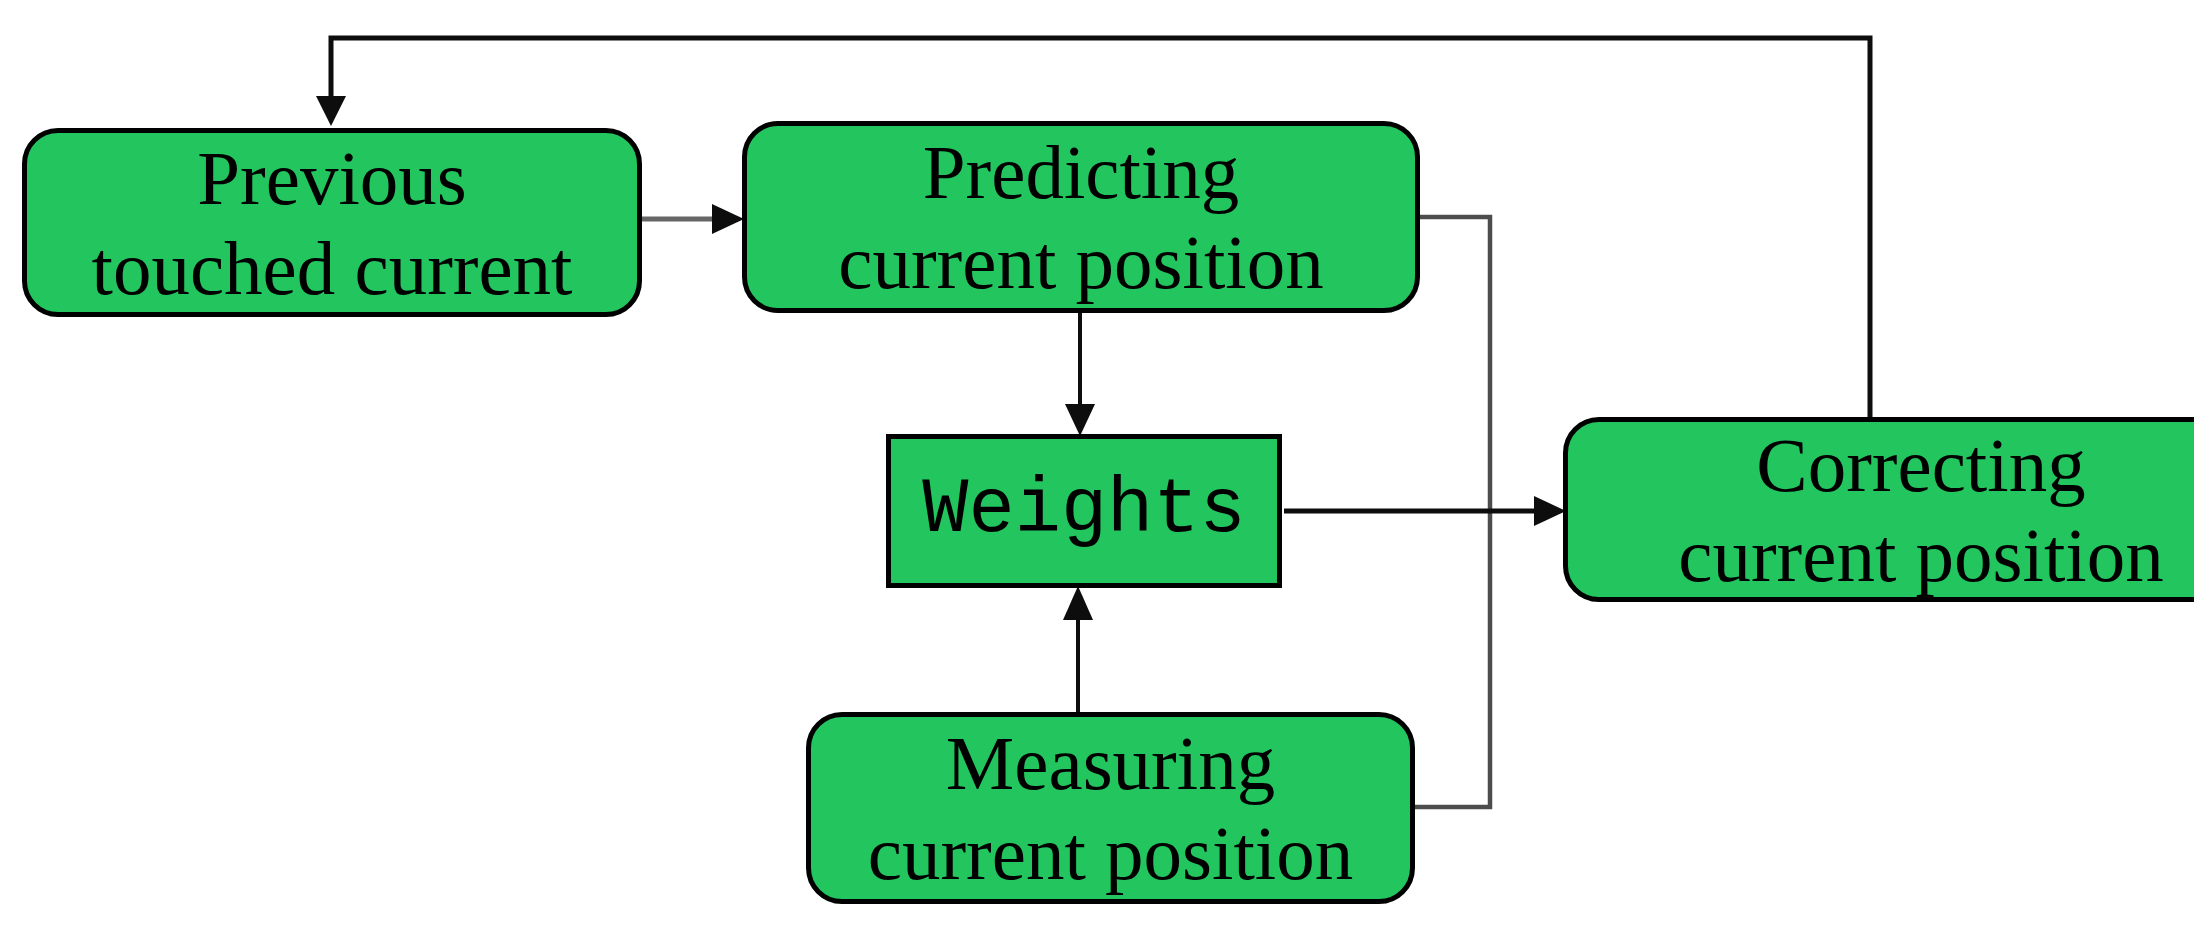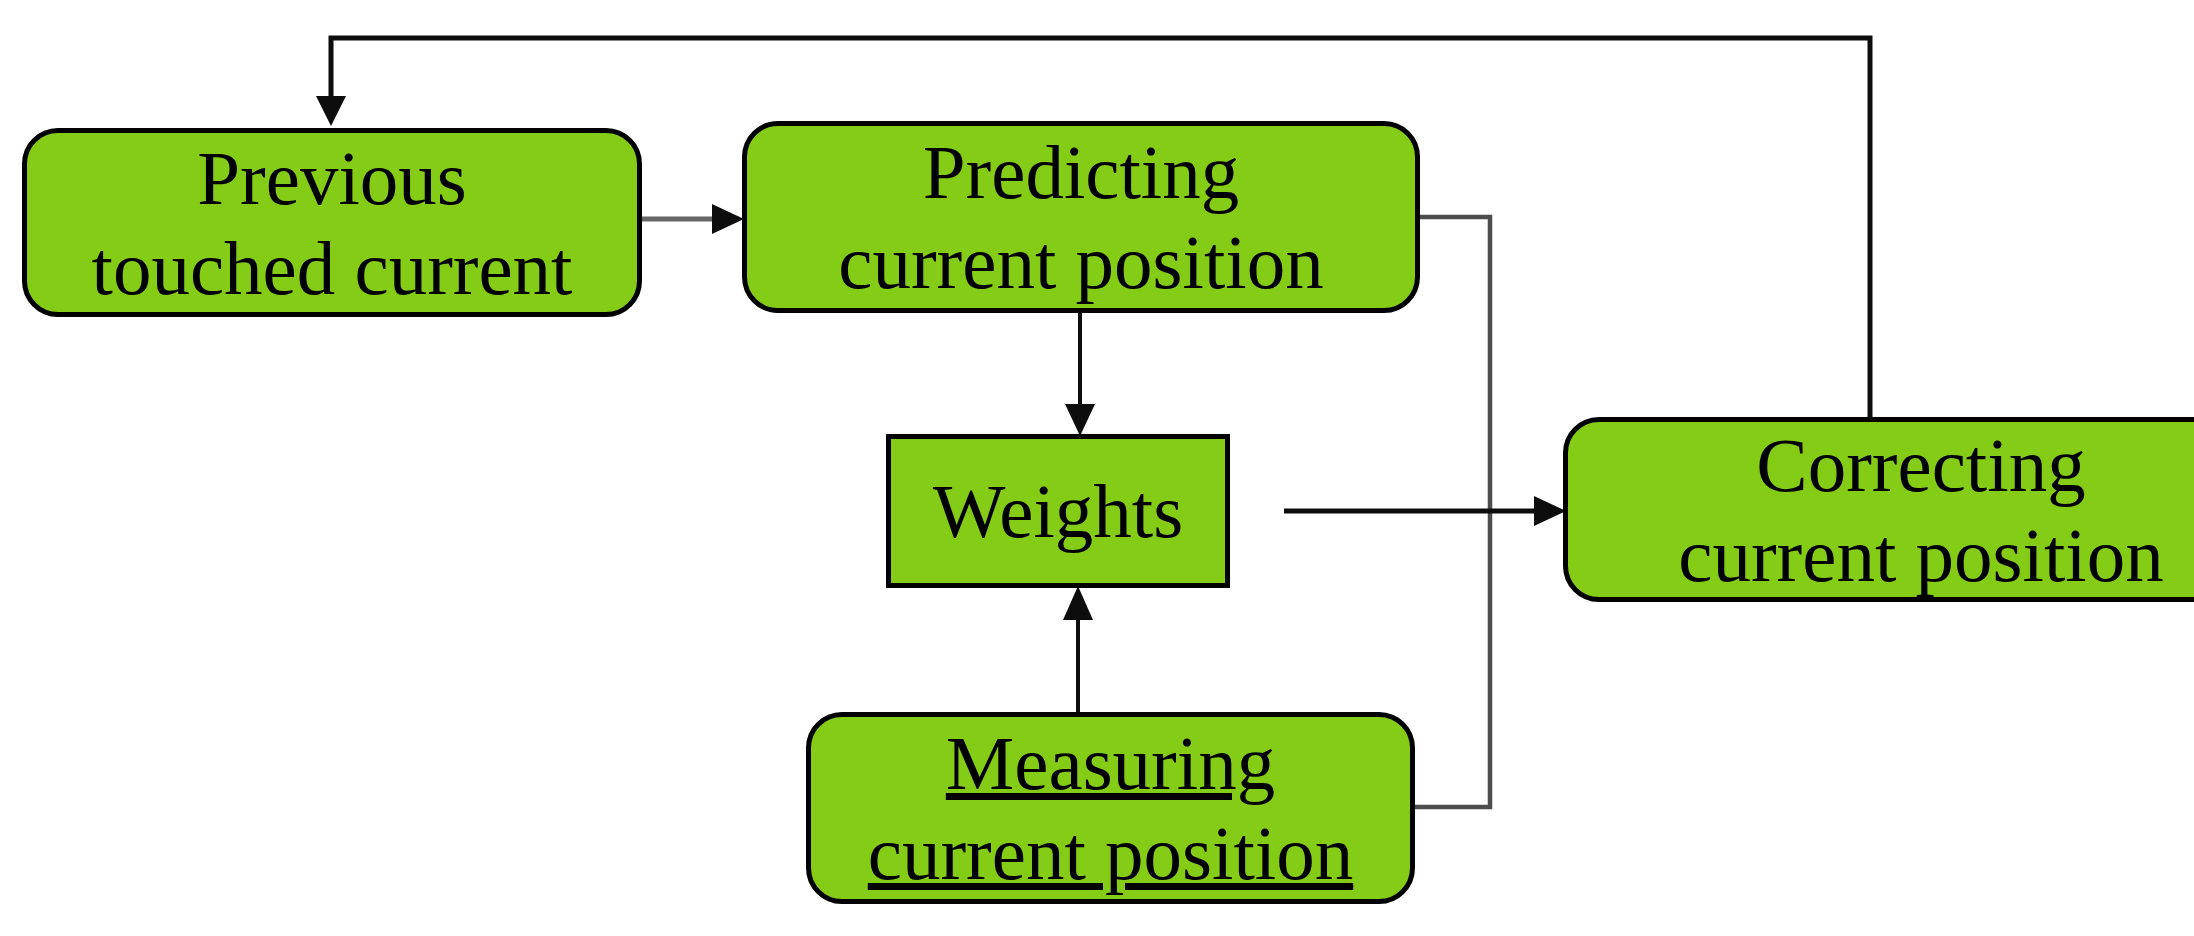--- a/index.html
+++ b/index.html
@@ -19,21 +19,21 @@
     position: absolute;
     left: 0;
     top: 0;
     width: 2194px;
     height: 936px;
     z-index: 1;
   }
   .node {
     position: absolute;
     box-sizing: border-box;
-    background: #84cc16;
+    background: #22c55e;
     border: 5px solid #000000;
     z-index: 2;
     display: flex;
     flex-direction: column;
     justify-content: center;
     align-items: center;
     text-align: center;
     color: #000000;
   }
   .node.rounded {
@@ -73,25 +73,25 @@
   <div class="node rounded" style="left:22px; top:128px; width:620px; height:189px;">
     <div class="label-line">Previous</div>
     <div class="label-line">touched current</div>
   </div>
 
   <div class="node rounded" style="left:742px; top:121px; width:678px; height:192px;">
     <div class="label-line">Predicting</div>
     <div class="label-line">current position</div>
   </div>
 
-  <div class="node" style="left:886px; top:434px; width:344px; height:154px;">
+  <div class="node" style="left:886px; top:434px; width:396px; height:154px;font-family:Liberation Mono, monospace;">
     <div class="label-line">Weights</div>
   </div>
 
-  <div class="node rounded" style="left:806px; top:712px; width:609px; height:192px;text-decoration:underline;">
+  <div class="node rounded" style="left:806px; top:712px; width:609px; height:192px;">
     <div class="label-line">Measuring</div>
     <div class="label-line">current position</div>
   </div>
 
   <div class="node rounded" style="left:1563px; top:417px; width:716px; height:185px;">
     <div class="label-line">Correcting</div>
     <div class="label-line">current position</div>
   </div>
 
 </div>

